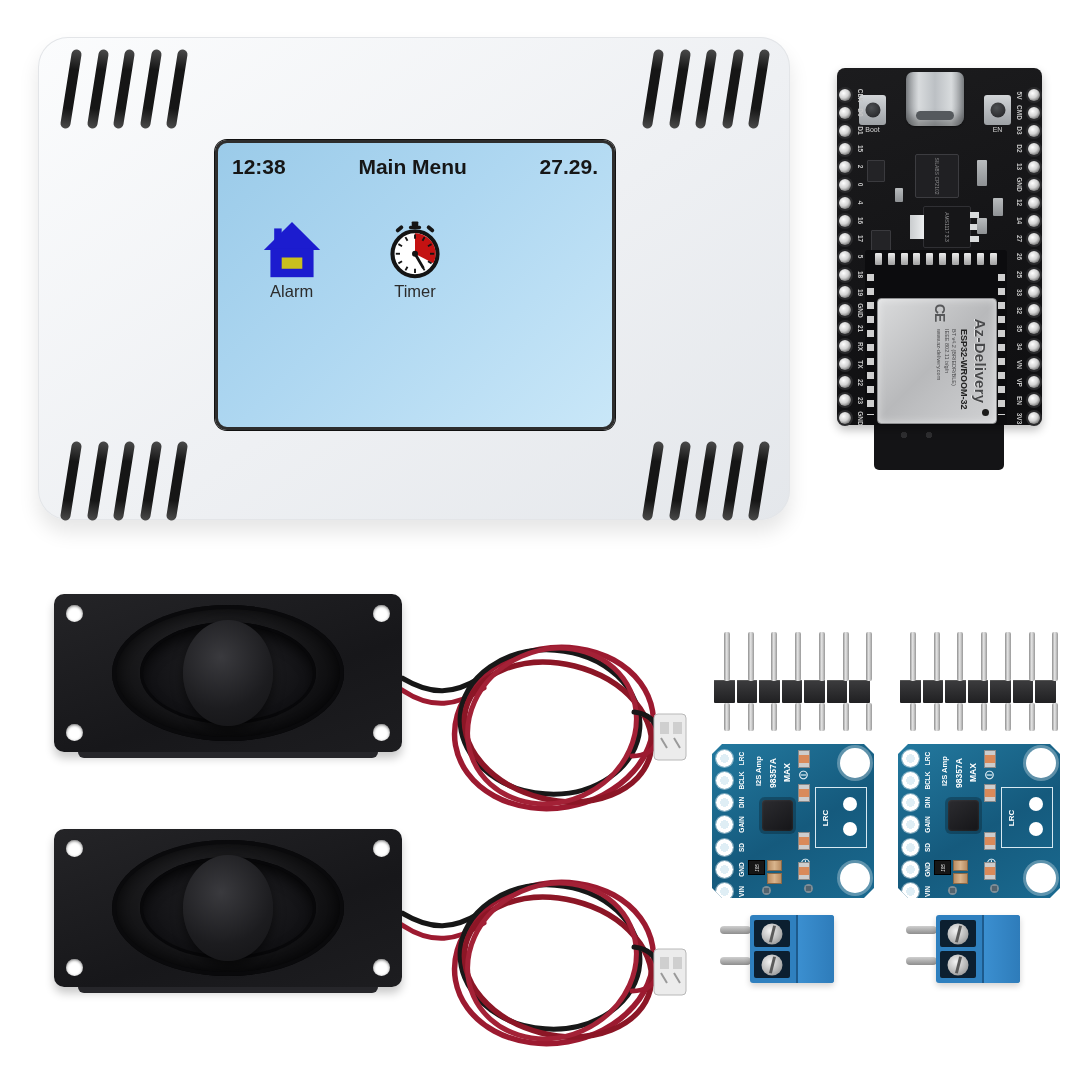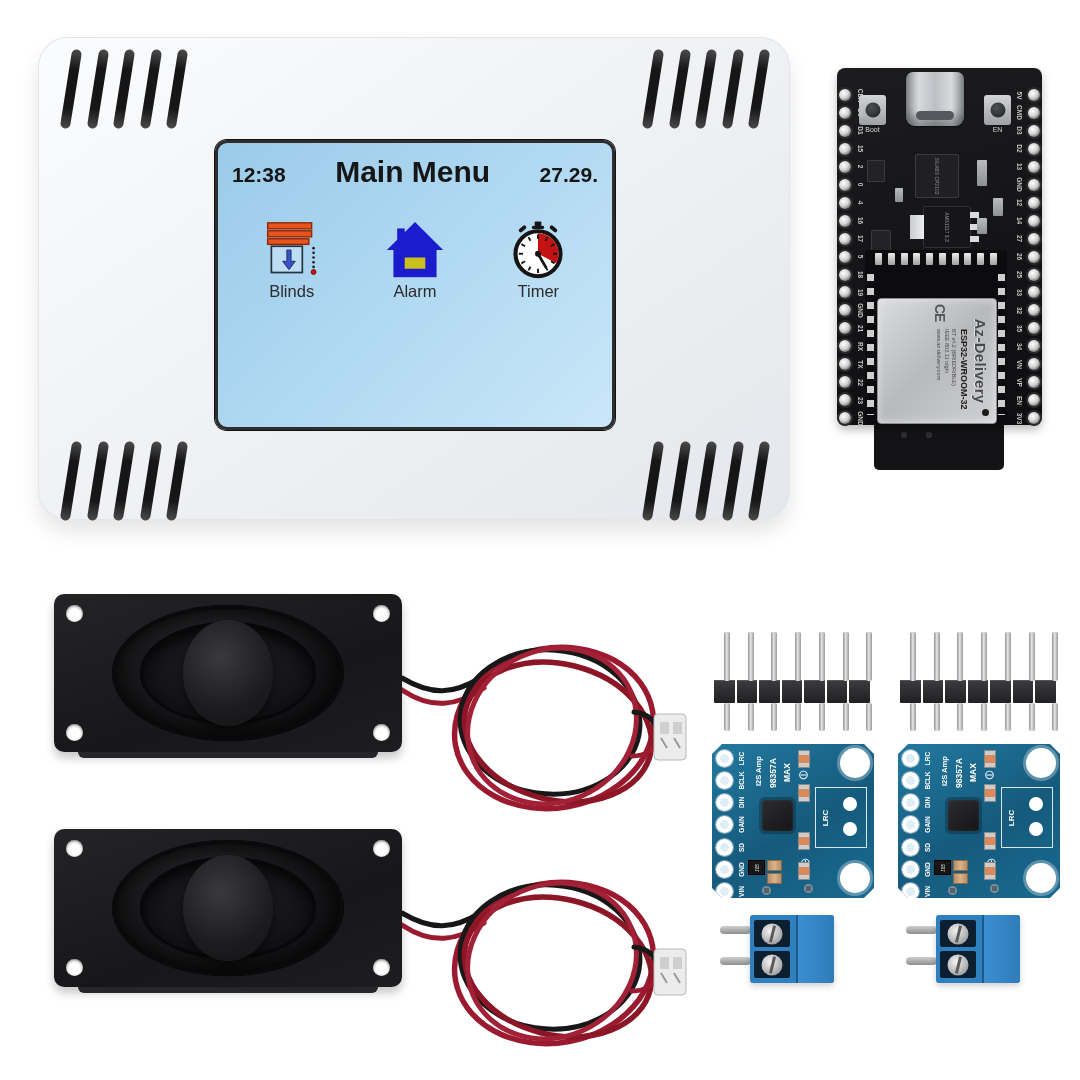--- a/index.html
+++ b/index.html
@@ -12,21 +12,21 @@
     background:linear-gradient(145deg,#fbfcfd,#eef0f3 55%,#e4e7eb);
     box-shadow:0 12px 20px rgba(0,0,0,.10), inset 0 0 0 1px #e3e5e8;}
   .vents{position:absolute;width:116px;height:80px;display:flex;justify-content:space-between;}
   .vents i{display:block;width:10px;height:100%;border-radius:6px;transform:rotate(9deg);
     background:linear-gradient(180deg,#4a4a4a,#161616 25%,#161616 75%,#4a4a4a);}
   .v-tl{left:28px;top:12px}.v-tr{left:610px;top:12px}.v-bl{left:28px;top:404px}.v-br{left:610px;top:404px}
 
   .screen{position:absolute;left:177px;top:103px;width:400px;height:290px;border:3px solid #2d2d2d;border-radius:12px;
     background:linear-gradient(135deg,#9bcbe9 0%,#aed7f1 45%,#c9e7f8 100%);box-shadow:0 0 0 1px #111;box-sizing:border-box;}
   .screen-header{display:flex;justify-content:space-between;align-items:baseline;padding:12px 14px 0;color:#161616;font-weight:bold;}
-  .sh-time,.sh-date{font-size:21px}.sh-title{font-size:30px}
+  .sh-time,.sh-date{font-size:21px}.sh-title{font-size:21px}
   .menu-grid{position:absolute;left:0;top:42px;width:100%;height:242px;display:grid;
     grid-template-columns:repeat(3,1fr);grid-template-rows:1fr 1fr;padding:4px 12px 6px;box-sizing:border-box;}
   .menu-item{display:flex;flex-direction:column;align-items:center;justify-content:flex-end;gap:2px;padding-bottom:4px;cursor:pointer;}
   .mi-icon{width:60px;height:60px}.mi-icon svg{width:100%;height:100%;display:block}
   .mi-label{font-size:16.5px;color:#2c2c2c;}
 
   
   .esp32{position:absolute;left:837px;top:68px;width:205px;height:402px;}
   .pcb{position:absolute;left:0;right:0;top:0;bottom:45px;background:linear-gradient(160deg,#1c1c1e,#0e0e10);border-radius:8px;
     box-shadow:0 5px 10px rgba(0,0,0,.25);}
@@ -182,42 +182,20 @@
     <div class="screen">
       <div class="screen-header">
         <span class="sh-time">12:38</span>
         <span class="sh-title">Main Menu</span>
         <span class="sh-date">27.29.</span>
       </div>
       <div class="menu-grid" id="menu-grid">
           <div class="menu-item">
             <span class="mi-icon">
               <svg viewBox="0 0 64 64">
-                <g stroke="#8c2304" stroke-width="1.4" fill="#e8531c">
-                  <rect x="6" y="3" width="47" height="6.5"></rect>
-                  <rect x="6" y="11.5" width="47" height="6.5"></rect>
-                  <rect x="6" y="20" width="44" height="6"></rect>
-                </g>
-                <rect x="10" y="28" width="33" height="28" fill="rgba(255,255,255,.25)" stroke="#27313d" stroke-width="1.8"></rect>
-                <path d="M26.5 32h4.5v12h4.5l-6.7 9-6.8-9h4.5z" fill="#3b52c4" stroke="#1d2f7a"></path>
-                <g fill="#1d1d1d">
-                  <circle cx="55" cy="30" r="1.4"></circle>
-                  <circle cx="55" cy="35" r="1.4"></circle>
-                  <circle cx="55" cy="40" r="1.4"></circle>
-                  <circle cx="55" cy="45" r="1.4"></circle>
-                  <circle cx="55" cy="50" r="1.4"></circle>
-                </g>
-                <circle cx="55" cy="55.5" r="2.6" fill="#c41414" stroke="#7c0c0c"></circle>
-              </svg>
-            </span>
-            <span class="mi-label">Blinds</span>
-          </div>
-          <div class="menu-item">
-            <span class="mi-icon">
-              <svg viewBox="0 0 64 64">
                 <g fill="#1c1ccf">
                   <rect x="13" y="9" width="8" height="16"></rect>
                   <path d="M32 2 62 32H2Z"></path>
                   <rect x="9" y="30" width="46" height="31"></rect>
                 </g>
                 <rect x="21" y="40" width="22" height="12" fill="#c9bf1f"></rect>
               </svg>
             </span>
             <span class="mi-label">Alarm</span>
           </div>

